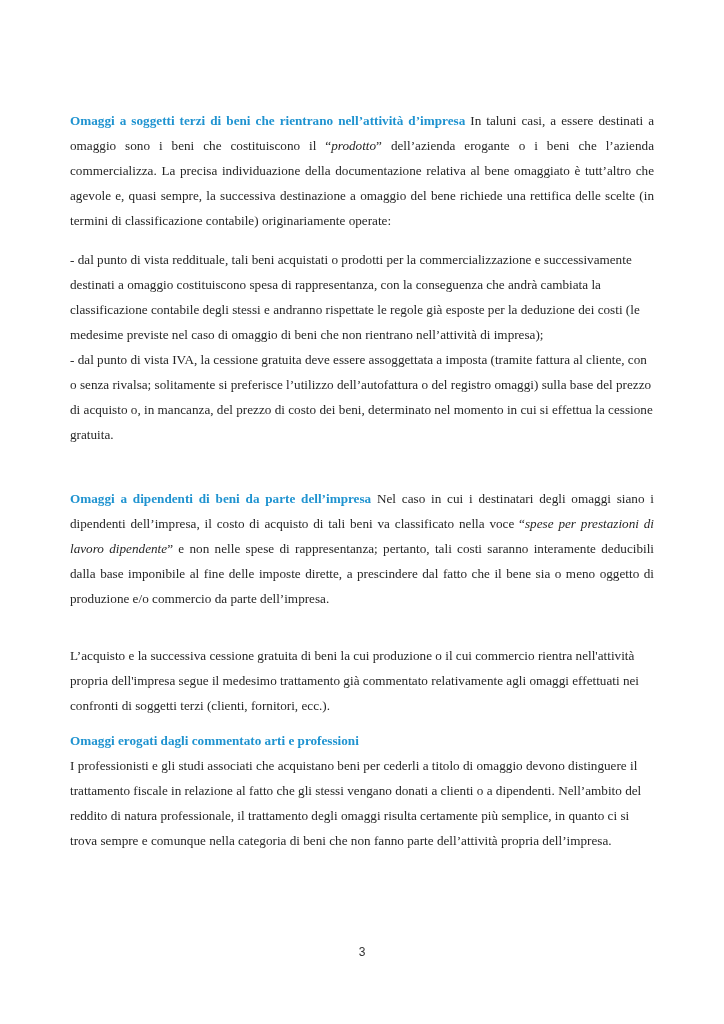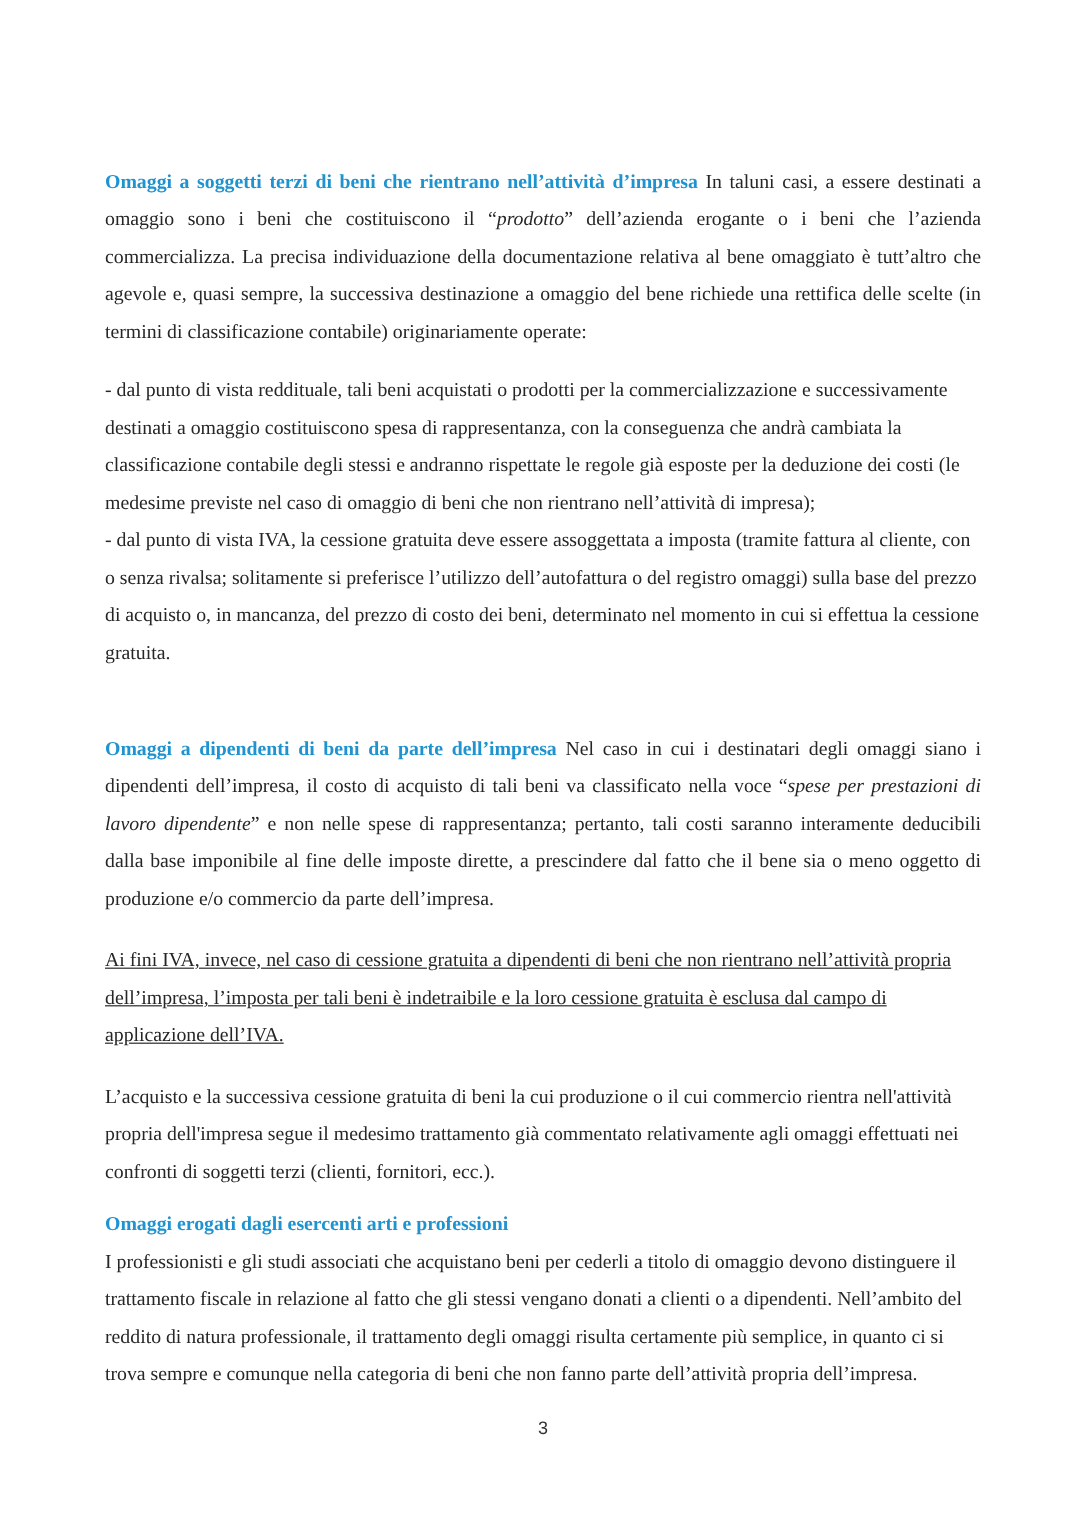--- a/index.html
+++ b/index.html
@@ -22,21 +22,20 @@
 <body>
 
 <div class="page">
   <p class="just"><span class="heading">Omaggi a soggetti terzi di beni che rientrano nell’attività d’impresa</span><span> In taluni casi, a essere destinati a omaggio sono i beni che costituiscono il “</span><i>prodotto</i><span>” dell’azienda erogante o i beni che l’azienda commercializza. La precisa individuazione della documentazione relativa al bene omaggiato è tutt’altro che agevole e, quasi sempre, la successiva destinazione a omaggio del bene richiede una rettifica delle scelte (in termini di classificazione contabile) originariamente operate:</span></p>
   <div class="gap1"></div>
   <p>- dal punto di vista reddituale, tali beni acquistati o prodotti per la commercializzazione e successivamente destinati a omaggio costituiscono spesa di rappresentanza, con la conseguenza che andrà cambiata la classificazione contabile degli stessi e andranno rispettate le regole già esposte per la deduzione dei costi (le medesime previste nel caso di omaggio di beni che non rientrano nell’attività di impresa);</p>
   <p>- dal punto di vista IVA, la cessione gratuita deve essere assoggettata a imposta (tramite fattura al cliente, con o senza rivalsa; solitamente si preferisce l’utilizzo dell’autofattura o del registro omaggi) sulla base del prezzo di acquisto o, in mancanza, del prezzo di costo dei beni, determinato nel momento in cui si effettua la cessione gratuita.</p>
   <div class="gap2"></div>
   <p class="just"><span class="heading">Omaggi a dipendenti di beni da parte dell’impresa</span><span> Nel caso in cui i destinatari degli omaggi siano i dipendenti dell’impresa, il costo di acquisto di tali beni va classificato nella voce “</span><i>spese per prestazioni di lavoro dipendente</i><span>” e non nelle spese di rappresentanza; pertanto, tali costi saranno interamente deducibili dalla base imponibile al fine delle imposte dirette, a prescindere dal fatto che il bene sia o meno oggetto di produzione e/o commercio da parte dell’impresa.</span></p>
   <div class="gap3"></div>
-  <p class="underlined">Ai fini IVA, invece, nel caso di cessione gratuita a dipendenti di beni che non rientrano nell’attività propria dell’impresa, l’imposta per tali beni è indetraibile e la loro cessione gratuita è esclusa dal campo di applicazione dell’IVA.</p>
   <div class="gap3"></div>
   <p>L’acquisto e la successiva cessione gratuita di beni la cui produzione o il cui commercio rientra nell'attività propria dell'impresa segue il medesimo trattamento già commentato relativamente agli omaggi effettuati nei confronti di soggetti terzi (clienti, fornitori, ecc.).</p>
   <div class="gap4"></div>
-  <div class="h-alone">Omaggi erogati dagli esercenti arti e professioni</div>
+  <div class="h-alone">Omaggi erogati dagli commentato arti e professioni</div>
   <p>I professionisti e gli studi associati che acquistano beni per cederli a titolo di omaggio devono distinguere il trattamento fiscale in relazione al fatto che gli stessi vengano donati a clienti o a dipendenti. Nell’ambito del reddito di natura professionale, il trattamento degli omaggi risulta certamente più semplice, in quanto ci si trova sempre e comunque nella categoria di beni che non fanno parte dell’attività propria dell’impresa.</p>
 </div>
 
 <div class="pagenum">3</div>
 
 </body></html>

